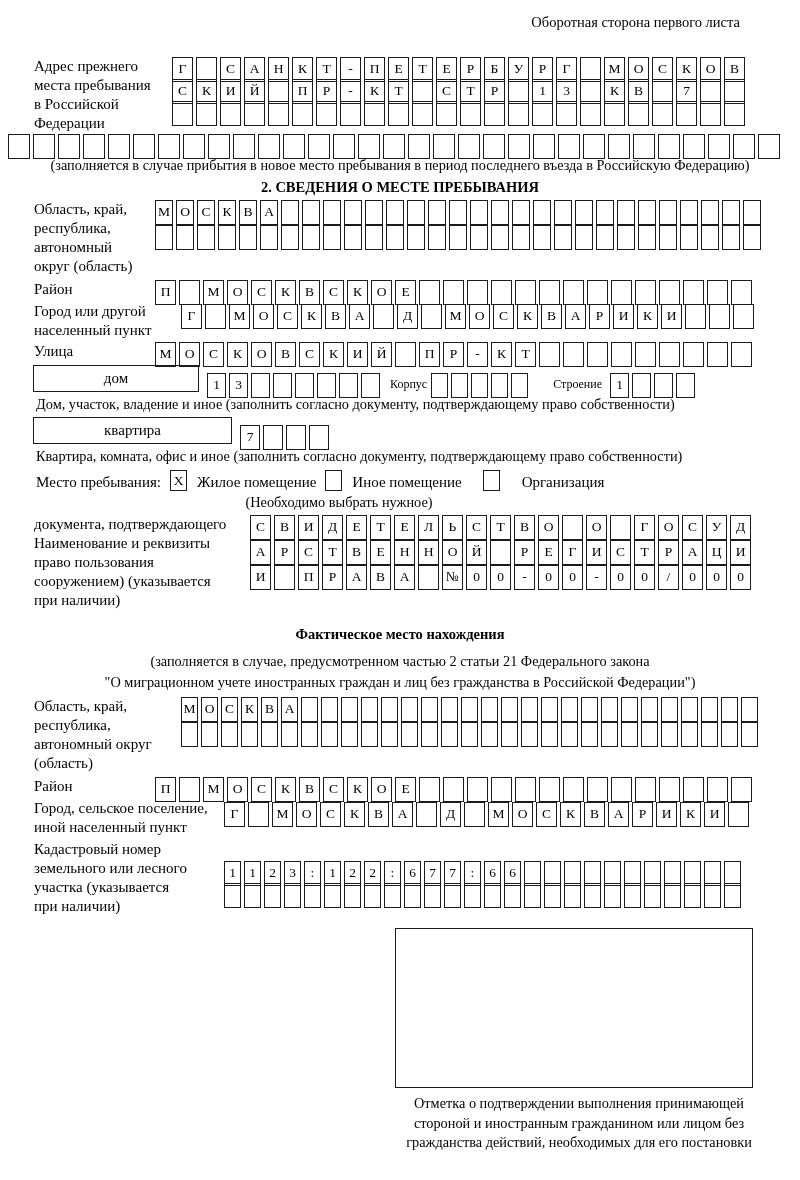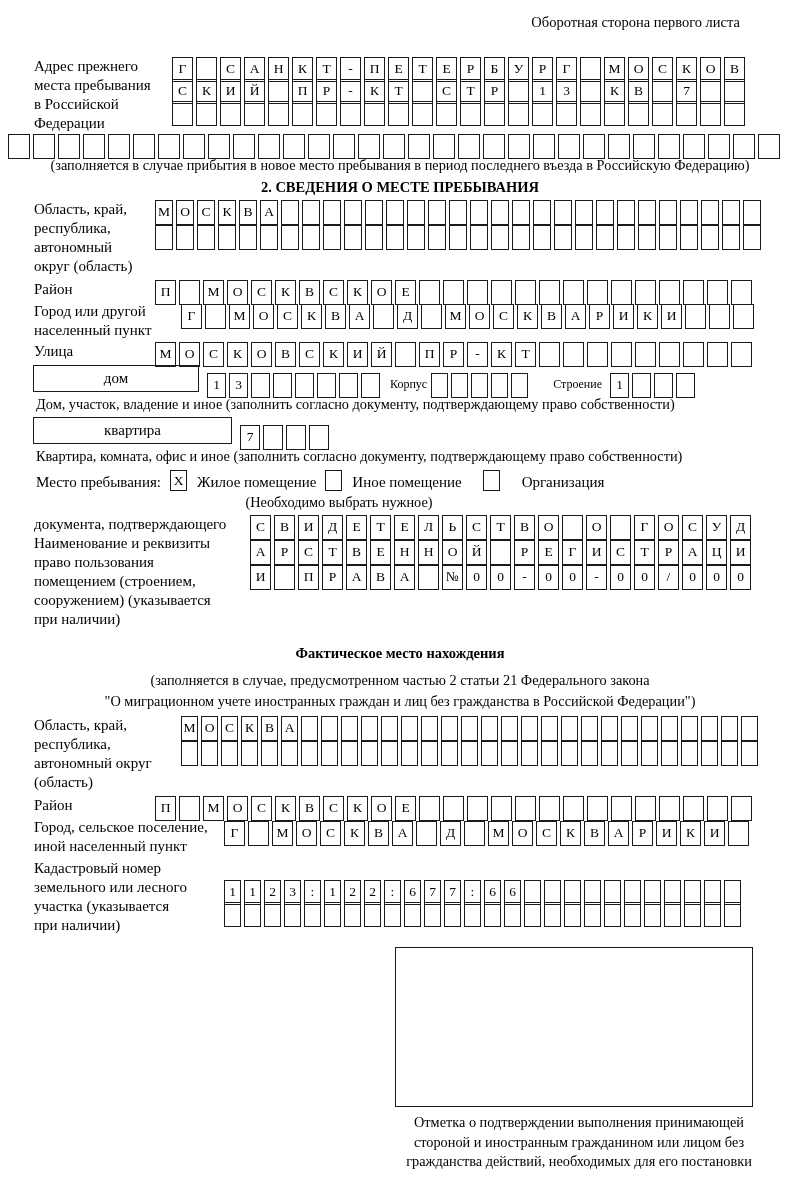--- a/index.html
+++ b/index.html
@@ -118,21 +118,20 @@
     <span class="chk" style="margin-left:21px"></span>
     <span style="margin-left:22px">Организация</span>
   </div>
   <div class="cap" style="margin-top:2px;margin-left:150px;width:362px;text-align:center">(Необходимо выбрать нужное)</div>
 
   <div class="block" style="margin-top:3px">
     <div class="lbl" style="flex-basis:242px">
         <div>документа, подтверждающего</div>
         <div>Наименование и реквизиты</div>
         <div>право пользования</div>
-        <div>помещением (строением,</div>
         <div>сооружением) (указывается</div>
         <div>при наличии)</div>
       </div>
     <div class="rows g6">
       <div class="cellrow" style="--bw:21px"><span class="cell">С</span><span class="cell">В</span><span class="cell">И</span><span class="cell">Д</span><span class="cell">Е</span><span class="cell">Т</span><span class="cell">Е</span><span class="cell">Л</span><span class="cell">Ь</span><span class="cell">С</span><span class="cell">Т</span><span class="cell">В</span><span class="cell">О</span><span class="cell"></span><span class="cell">О</span><span class="cell"></span><span class="cell">Г</span><span class="cell">О</span><span class="cell">С</span><span class="cell">У</span><span class="cell">Д</span></div>
       <div class="cellrow" style="--bw:21px"><span class="cell">А</span><span class="cell">Р</span><span class="cell">С</span><span class="cell">Т</span><span class="cell">В</span><span class="cell">Е</span><span class="cell">Н</span><span class="cell">Н</span><span class="cell">О</span><span class="cell">Й</span><span class="cell"></span><span class="cell">Р</span><span class="cell">Е</span><span class="cell">Г</span><span class="cell">И</span><span class="cell">С</span><span class="cell">Т</span><span class="cell">Р</span><span class="cell">А</span><span class="cell">Ц</span><span class="cell">И</span></div>
       <div class="cellrow" style="--bw:21px"><span class="cell">И</span><span class="cell"></span><span class="cell">П</span><span class="cell">Р</span><span class="cell">А</span><span class="cell">В</span><span class="cell">А</span><span class="cell"></span><span class="cell">№</span><span class="cell">0</span><span class="cell">0</span><span class="cell">-</span><span class="cell">0</span><span class="cell">0</span><span class="cell">-</span><span class="cell">0</span><span class="cell">0</span><span class="cell">/</span><span class="cell">0</span><span class="cell">0</span><span class="cell">0</span></div>
     </div>
   </div>
 

